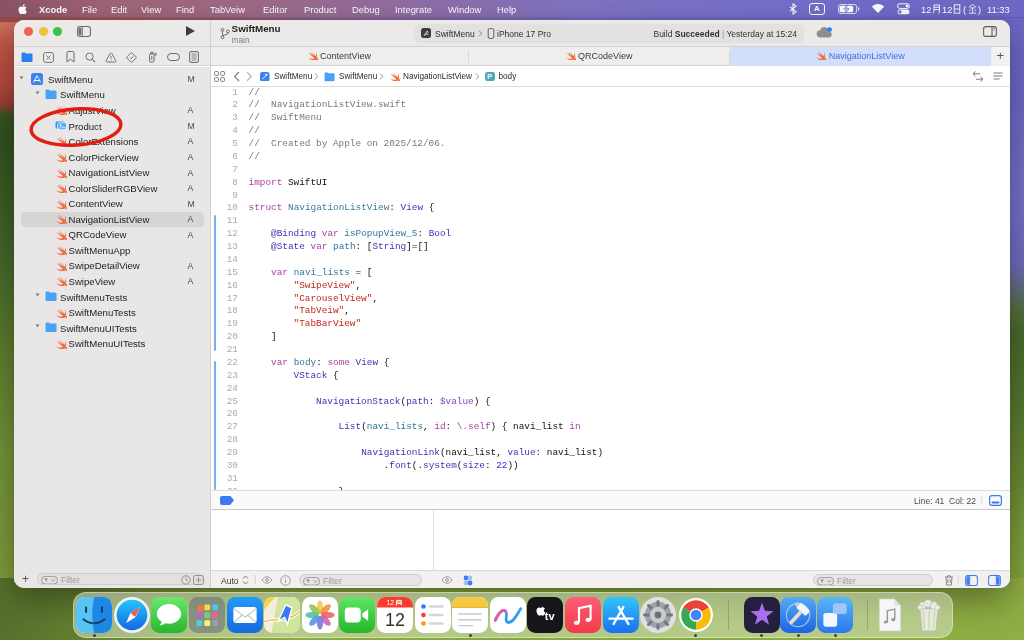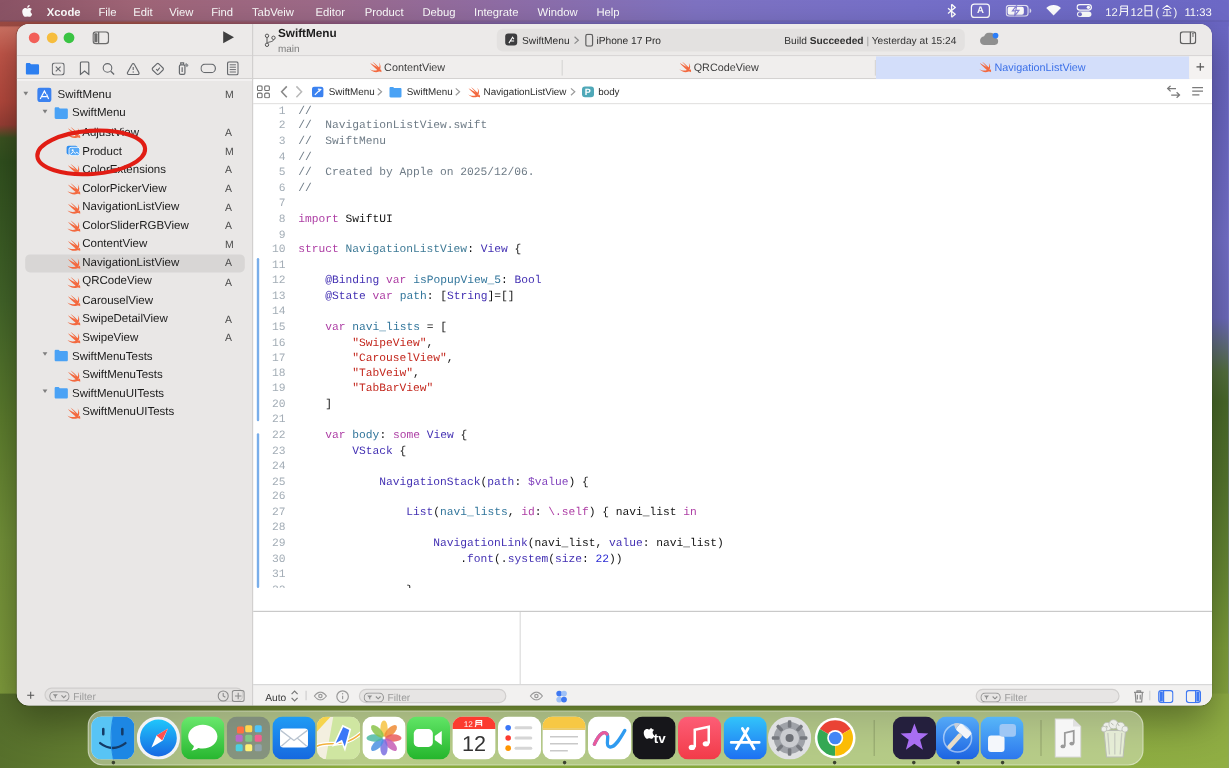--- a/index.html
+++ b/index.html
@@ -299,21 +299,21 @@
 <svg class="abs" style="left:40.5px;top:1.8px" width="12" height="12" viewBox="2.3 1.8 12.5 12.5">
           <use href="#swift"></use>
         </svg>
 <span class="txt" style="left:54.5px">QRCodeView</span>
 <span class="badge">A</span>
 </div>
 <div class="row" style="top:175.6px">
 <svg class="abs" style="left:40.5px;top:1.8px" width="12" height="12" viewBox="2.3 1.8 12.5 12.5">
           <use href="#swift"></use>
         </svg>
-<span class="txt" style="left:54.5px">CarouselView</span>
+<span class="txt" style="left:54.5px">SwiftMenuApp</span>
 </div>
 <div class="row" style="top:191.1px">
 <svg class="abs" style="left:40.5px;top:1.8px" width="12" height="12" viewBox="2.3 1.8 12.5 12.5">
           <use href="#swift"></use>
         </svg>
 <span class="txt" style="left:54.5px">SwipeDetailView</span>
 <span class="badge">A</span>
 </div>
 <div class="row" style="top:206.7px">
 <svg class="abs" style="left:40.5px;top:1.8px" width="12" height="12" viewBox="2.3 1.8 12.5 12.5">
@@ -454,20 +454,29 @@
 
             <span class="t">NavigationStack</span>(<span class="t">path</span>: <span class="v">$value</span>) {
 
                 <span class="t">List</span>(<span class="p">navi_lists</span>, <span class="k">id</span>: <span class="k">\.self</span>) { navi_list <span class="k">in</span>
 
                     <span class="t">NavigationLink</span>(navi_list, <span class="t">value</span>: navi_list)
                         .<span class="t">font</span>(.<span class="t">system</span>(<span class="t">size</span>: <span class="n">22</span>))
 
                 }</pre>
 </div>
+  <div class="abs" id="linebar">
+<div class="abs" style="left:9px;top:4.5px;width:14px;height:9.5px;background:#3e78f2;border-radius:2px;clip-path:polygon(0 0,72% 0,100% 50%,72% 100%,0 100%)"></div>
+<span class="abs" style="right:34px;top:5px">Line: 41&nbsp; Col: 22</span>
+<span class="abs" style="right:27px;top:4px;color:#cfcfcf">|</span>
+<svg class="abs" style="left:778px;top:4px" width="13" height="11" viewBox="0 0 13 11">
+        <rect x="0.6" y="0.6" width="11.8" height="9.8" rx="2.4" stroke="#3e78f2" stroke-width="1.2" fill="none"></rect>
+        <rect x="2.6" y="6.4" width="7.8" height="2.2" rx="0.8" fill="#3e78f2"></rect>
+      </svg>
+</div>
   <div class="abs" id="debug">
       <div class="abs" id="dbgdiv"></div>
     </div>
   <div class="abs" id="debugbar">
 <span class="abs" style="left:10px;top:4.5px">Auto</span>
       <svg class="abs" style="left:31px;top:4px" width="7" height="10" viewBox="0 0 7 10">
         <path d="M1 3.5L3.5 1 6 3.5M1 6.5L3.5 9 6 6.5" stroke="#777" stroke-width="1" fill="none"></path>
       </svg>
 <span class="abs" style="left:43px;top:3px;color:#c5c5c5">|</span>
 <svg class="abs" style="left:50px;top:5px" width="12" height="8" viewBox="0 0 12 8">

